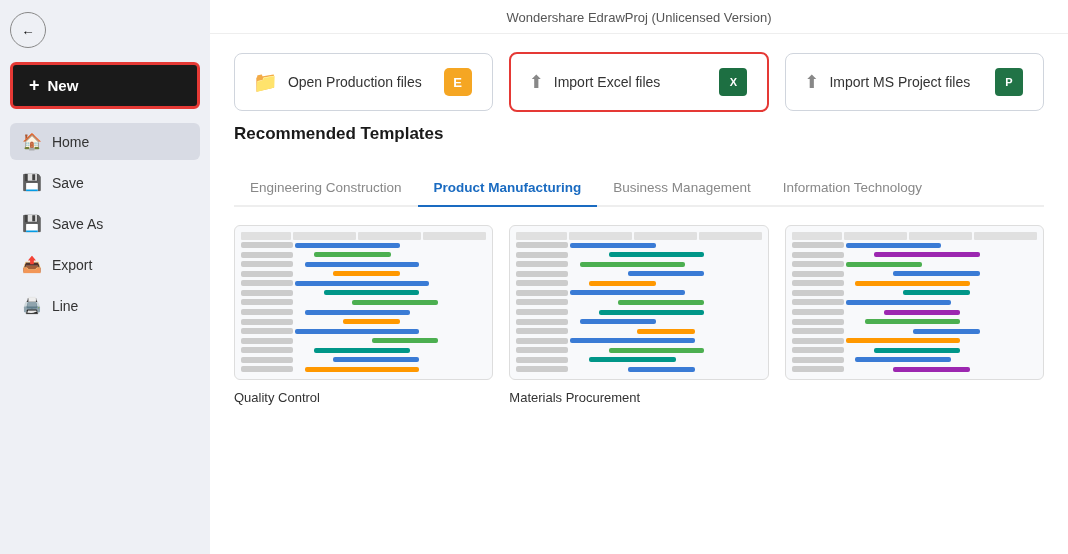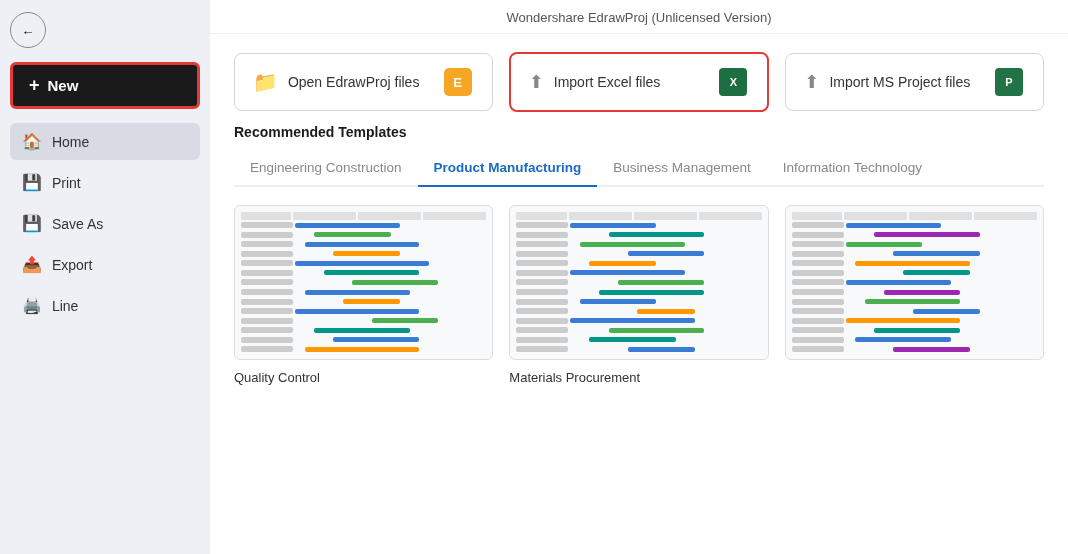--- a/index.html
+++ b/index.html
@@ -118,22 +118,22 @@
       display: flex; align-items: center; justify-content: center;
       width: 28px; height: 28px;
     }
     .action-label { font-size: 14px; color: #333; }
     .folder-icon { font-size: 20px; color: #888; }
     .import-icon { font-size: 18px; color: #888; }
 
     
     .templates-section { padding: 0 24px; flex: 1; overflow: hidden; }
     .templates-title {
-      font-size: 14px; font-weight: 700; color: #1a1a1a;
-      margin-bottom: 12px;
+      font-size: 17px; font-weight: 700; color: #1a1a1a;
+      margin-bottom: 28px;
     }
     .template-tabs {
       display: flex; gap: 0;
       border-bottom: 2px solid #eee;
       margin-bottom: 18px;
     }
     .template-tab {
       padding: 8px 16px 10px 16px;
       font-size: 13.5px;
       color: #888;
@@ -230,21 +230,21 @@
   <button class="new-btn">
     <span class="plus-icon">+</span>
     <span>New</span>
   </button>
   <div class="nav-item active">
     <span class="nav-icon">🏠</span>
     <span>Home</span>
   </div>
   <div class="nav-item">
     <span class="nav-icon">💾</span>
-    <span>Print</span>
+    <span>Save</span>
   </div>
   <div class="nav-item">
     <span class="nav-icon">💾</span>
     <span>Save As</span>
   </div>
   <div class="nav-item">
     <span class="nav-icon">📤</span>
     <span>Export</span>
   </div>
   <div class="nav-item">
@@ -256,21 +256,21 @@
 <div class="main">
 
   <div class="title-bar">
     <span>Wondershare EdrawProj (Unlicensed Version)</span>
   </div>
 
   <div class="file-actions">
 
     <div class="file-action-btn">
       <span class="folder-icon">📁</span>
-      <span class="action-label">Open EdrawProj files</span>
+      <span class="action-label">Open Production files</span>
       <div class="file-icon-wrap" style="margin-left:auto;">
         <div style="background:#f5a623;color:#fff;font-size:13px;font-weight:bold;border-radius:5px;padding:4px 7px;width:28px;height:28px;display:flex;align-items:center;justify-content:center;">E</div>
       </div>
     </div>
 
     <div class="file-action-btn highlighted">
       <span class="import-icon">⬆</span>
       <span class="action-label">Import Excel files</span>
       <div class="file-icon-wrap" style="margin-left:auto;">
         <div class="excel-badge">X</div>

